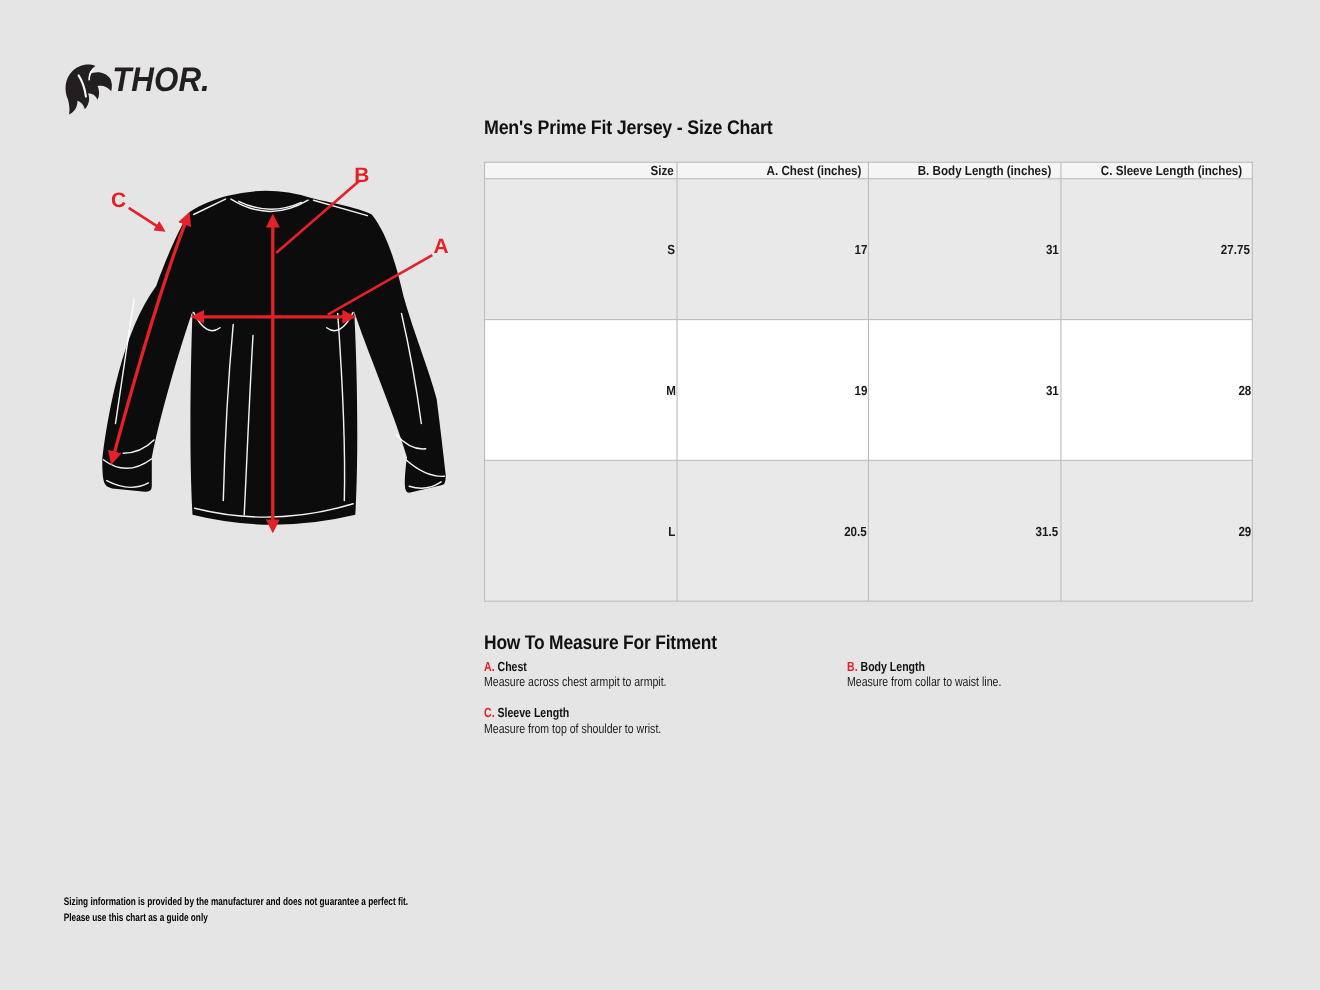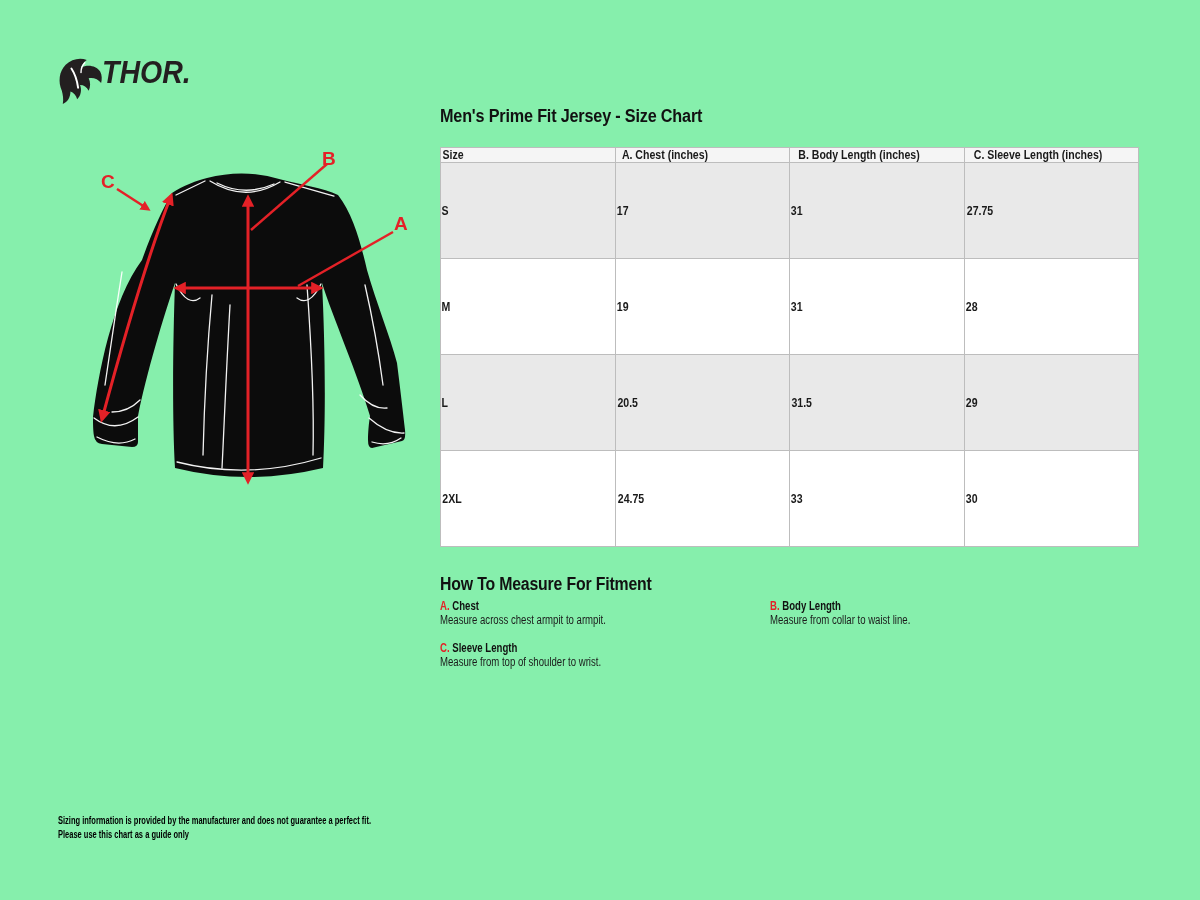--- a/index.html
+++ b/index.html
@@ -8,21 +8,21 @@
     --jersey_black:#0c0c0c;
     --text_black:#1a1a1a;
     --table_border:#bdbdbd;
     --table_border_outer:#a3a3a3;
     --header_bg:#f5f5f5;
     --alt_row_bg:#e9e9e9;
   }
   *{margin:0;padding:0;box-sizing:border-box;}
   html,body{background:#fff;}
   body{font-family:"Liberation Sans",sans-serif;color:var(--text_black);}
-  .canvas{position:relative;width:1200px;height:900px;background:#86efac;overflow:hidden;text-decoration:underline;}
+  .canvas{position:relative;width:1200px;height:900px;background:#e5e5e5;overflow:hidden;text-decoration:underline;}
 
   
   .logo{position:absolute;left:58px;top:54px;width:200px;height:56px;}
   .logo svg{position:absolute;left:0;top:2px;}
   .logo-text{position:absolute;left:44px;top:1px;font-size:31px;font-style:italic;
              font-weight:700;letter-spacing:0;color:var(--logo_black);
              transform:scaleX(0.92);transform-origin:0 0;white-space:nowrap;}
 
   
   .jersey{position:absolute;left:60px;top:150px;}
@@ -40,21 +40,21 @@
          white-space:nowrap;}
   .howto{position:absolute;left:440px;top:574px;font-size:18px;font-weight:700;
          letter-spacing:-0.2px;color:#111;transform:scaleX(0.88);transform-origin:0 0;
          white-space:nowrap;}
 
   
   .size-table{position:absolute;left:440px;top:147px;width:699px;height:400px;
               border-collapse:collapse;table-layout:fixed;
               border:1px solid var(--table_border_outer);}
   .size-table th,.size-table td{border:1px solid var(--table_border);
-              text-align:left;vertical-align:middle;
+              text-align:right;vertical-align:middle;
               font-size:12px;font-weight:700;color:#1a1a1a;}
   .size-table thead tr{background:var(--header_bg);}
   .size-table tbody tr:nth-child(odd){background:var(--alt_row_bg);}
   .size-table tbody tr:nth-child(even){background:#ffffff;}
   .cx{display:inline-block;transform:scaleX(0.88);white-space:nowrap;}
 
   
   .measure-item{position:absolute;font-size:12px;line-height:14px;
                 transform:scaleX(0.8);transform-origin:0 0;white-space:nowrap;}
   .measure-item .head{font-weight:700;color:#111;}
@@ -175,26 +175,20 @@
         <td><span class="cx">19</span></td>
         <td><span class="cx">31</span></td>
         <td><span class="cx">28</span></td>
       </tr>
       <tr>
         <td><span class="cx">L</span></td>
         <td><span class="cx">20.5</span></td>
         <td><span class="cx">31.5</span></td>
         <td><span class="cx">29</span></td>
       </tr>
-      <tr>
-        <td><span class="cx">2XL</span></td>
-        <td><span class="cx">24.75</span></td>
-        <td><span class="cx">33</span></td>
-        <td><span class="cx">30</span></td>
-      </tr>
     </tbody>
   </table>
 
   <h2 class="howto">How To Measure For Fitment</h2>
 
   <div class="measure-item" id="item-a">
     <div class="head">
       <span class="key">A.</span>
       <span>Chest</span>
     </div>

